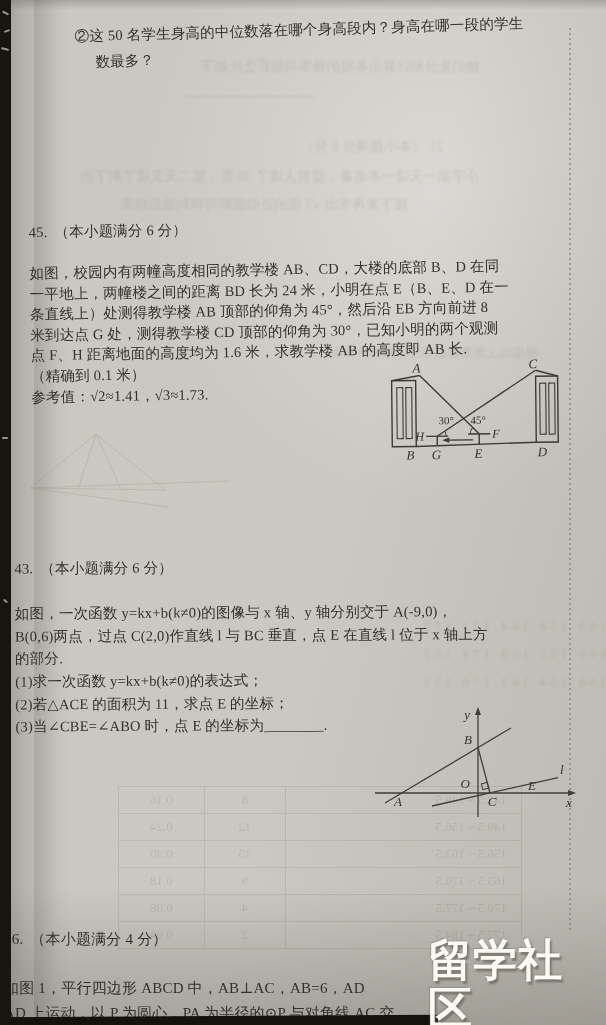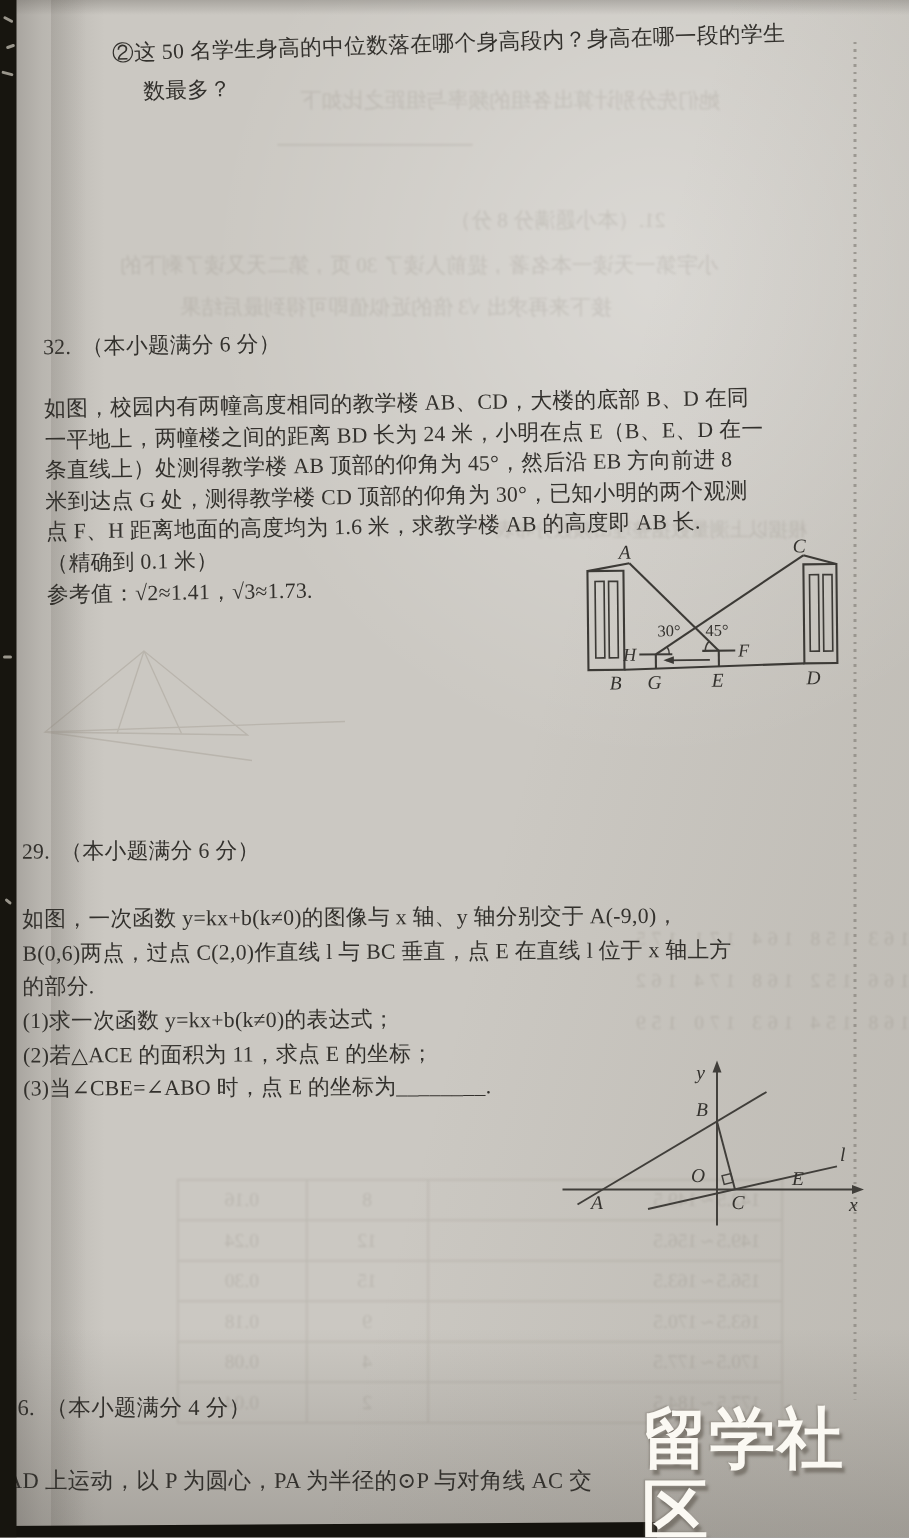--- a/index.html
+++ b/index.html
@@ -132,21 +132,21 @@
 
   <div class="dotted"></div>
 
   <div id="intro" class="tblock">
     <span class="ln">②这 50 名学生身高的中位数落在哪个身高段内？身高在哪一段的学生</span>
     <span class="ln ln2">数最多？</span>
   </div>
 
   <div id="p24" class="tblock">
     <span class="head">
-      <span class="num">32.</span><span>（本小题满分 6 分）</span>
+      <span class="num">45.</span><span>（本小题满分 6 分）</span>
     </span>
     <span class="body">
       <span class="ln">如图，校园内有两幢高度相同的教学楼 AB、CD，大楼的底部 B、D 在同</span>
       <span class="ln">一平地上，两幢楼之间的距离 BD 长为 24 米，小明在点 E（B、E、D 在一</span>
       <span class="ln">条直线上）处测得教学楼 AB 顶部的仰角为 45°，然后沿 EB 方向前进 8</span>
       <span class="ln">米到达点 G 处，测得教学楼 CD 顶部的仰角为 30°，已知小明的两个观测</span>
       <span class="ln">点 F、H 距离地面的高度均为 1.6 米，求教学楼 AB 的高度即 AB 长.</span>
       <span class="ln">（精确到 0.1 米）</span>
       <span class="ln" style="line-height:22px;">参考值：√2≈1.41，√3≈1.73.</span>
     </span>
@@ -183,21 +183,21 @@
       <text x="158" y="66" class="deg" text-anchor="middle">45°</text>
       <text x="90" y="101" font-size="13" text-anchor="middle">B</text>
       <text x="116" y="101" font-size="13" text-anchor="middle">G</text>
       <text x="158" y="100" font-size="13" text-anchor="middle">E</text>
       <text x="222" y="99" font-size="13" text-anchor="middle">D</text>
     </svg>
   </div>
 
   <div id="p25" class="tblock">
     <span class="head">
-      <span class="num">29.</span><span>（本小题满分 6 分）</span>
+      <span class="num">43.</span><span>（本小题满分 6 分）</span>
     </span>
     <span class="body">
       <span class="ln">如图，一次函数 y=kx+b(k≠0)的图像与 x 轴、y 轴分别交于 A(-9,0)，</span>
       <span class="ln">B(0,6)两点，过点 C(2,0)作直线 l 与 BC 垂直，点 E 在直线 l 位于 x 轴上方</span>
       <span class="ln">的部分.</span>
       <span class="ln">(1)求一次函数 y=kx+b(k≠0)的表达式；</span>
       <span class="ln">(2)若△ACE 的面积为 11，求点 E 的坐标；</span>
       <span class="ln">(3)当∠CBE=∠ABO 时，点 E 的坐标为________.</span>
     </span>
   </div>
@@ -223,20 +223,21 @@
       <text x="174" y="87" font-size="13" text-anchor="middle">E</text>
       <text x="202" y="71" font-size="13">l</text>
     </svg>
   </div>
 
   <div id="p26" class="tblock">
     <span class="head">
       <span class="num">26.</span><span>（本小题满分 4 分）</span>
     </span>
     <span class="body">
+      <span class="ln">如图 1，平行四边形 ABCD 中，AB⊥AC，AB=6，AD</span>
       <span class="ln">AD 上运动，以 P 为圆心，PA 为半径的⊙P 与对角线 AC 交</span>
       
     </span>
   </div>
 
   <div class="wm">
     <div class="wm-title">留学社区</div>
 
   </div>
 

